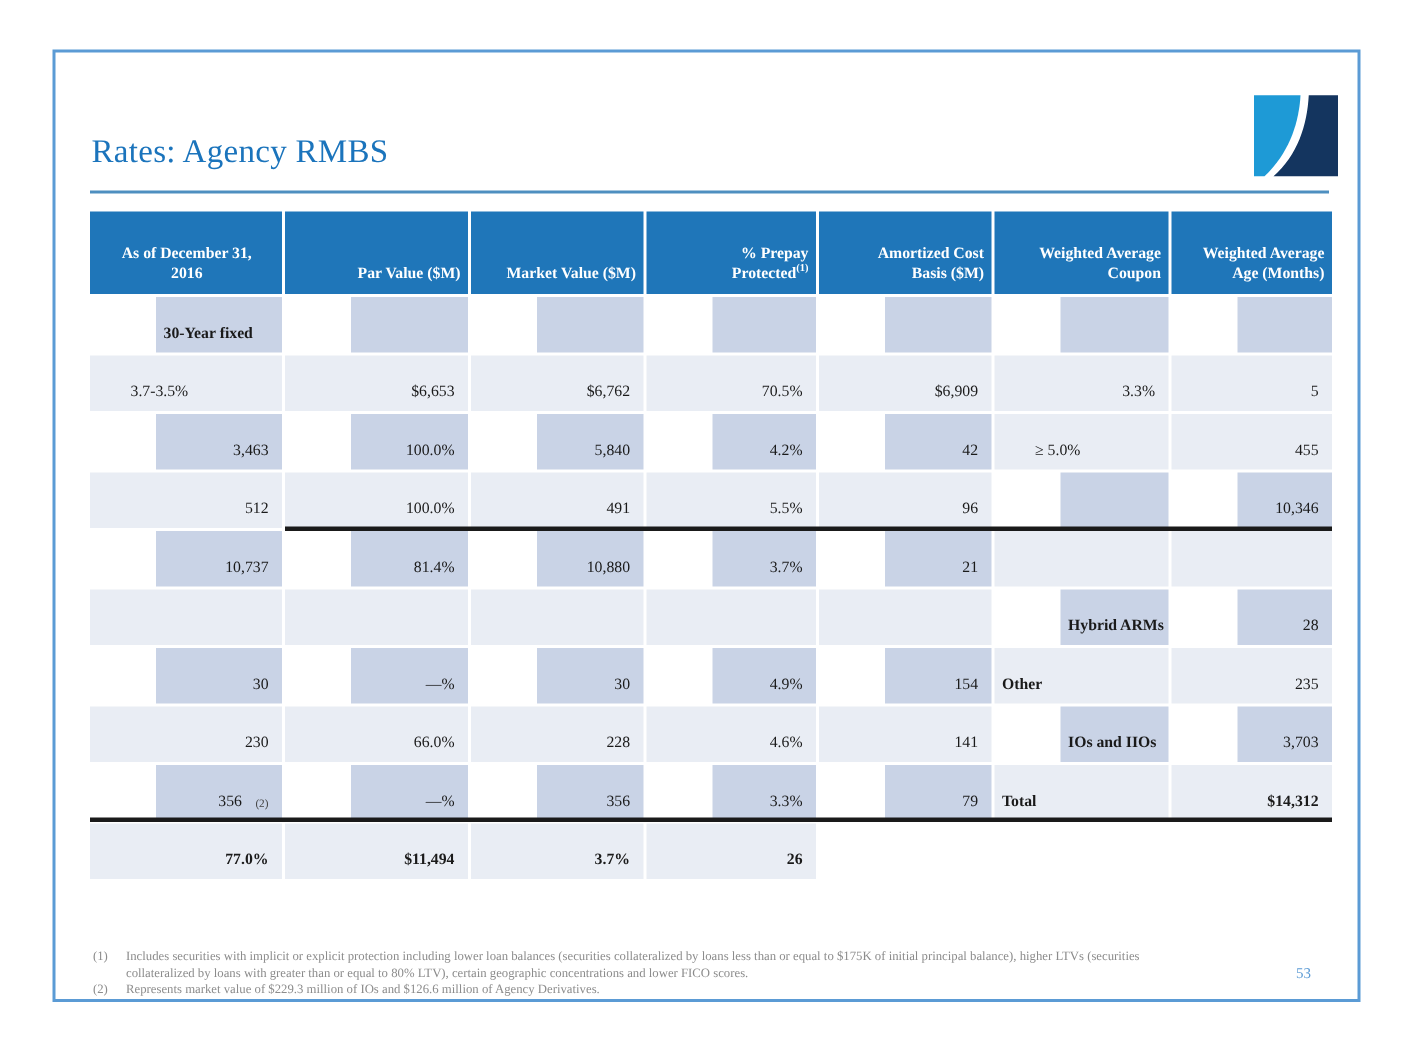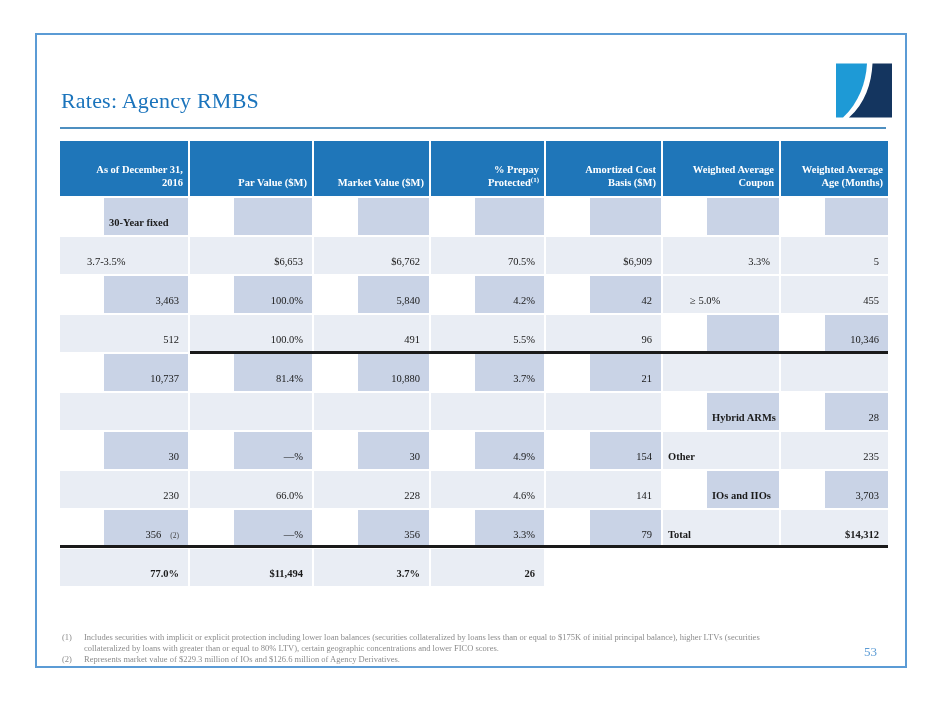--- a/index.html
+++ b/index.html
@@ -71,21 +71,21 @@
     font-size: 10.5px;
     line-height: 1.3;
     display: flex;
     flex-direction: column;
     justify-content: flex-end;
     align-items: flex-end;
     text-align: right;
     padding: 0 5px 6px 2px;
   }
   .th.th-label {
-    align-items: flex-end;
+    align-items: center;
     text-align: left;
     padding-left: 6px;
   }
   .th sup { font-size: 7px; line-height: 0; }
   .td {
     font-size: 10.5px;
     color: #1a1a1a;
     display: flex;
     align-items: flex-end;
     justify-content: flex-end;
@@ -124,21 +124,21 @@
     color: var(--footnote-gray);
     font-size: 8.5px;
     line-height: 1.32;
   }
   .footnote { display: flex; }
   .fn-marker { width: 22px; flex-shrink: 0; }
   .fn-text { flex: 1; }
   .page-number {
     position: absolute;
     left: 864px; top: 644px;
-    font-size: 13px;
+    font-size: 10px;
     color: var(--page-number-blue);
   }
 </style>
 </head>
 <body>
 
 <div class="page">
   <div class="slide-frame"></div>
 
   <div class="slide-title">Rates: Agency RMBS</div>

